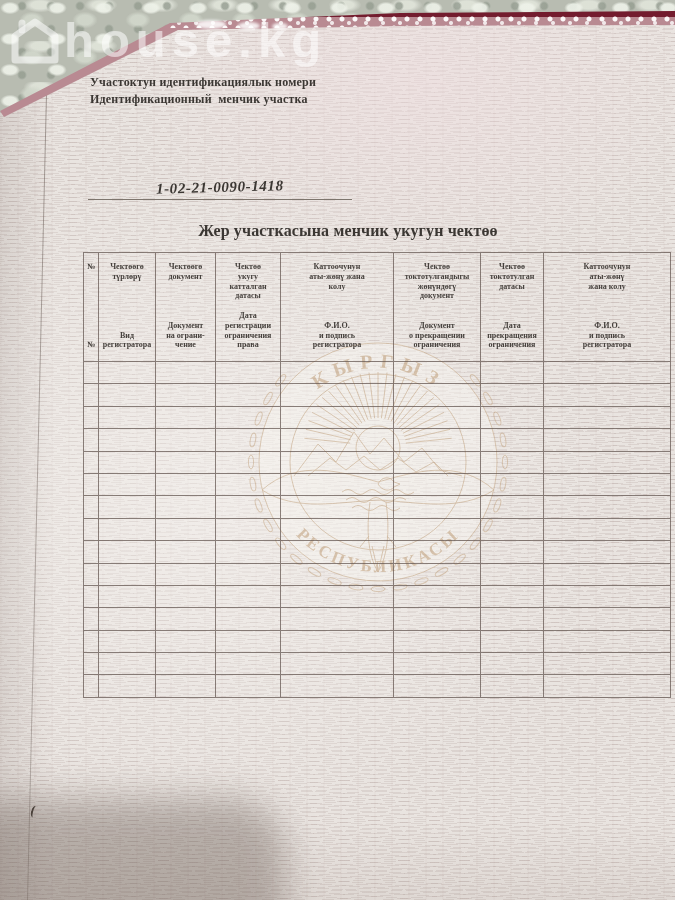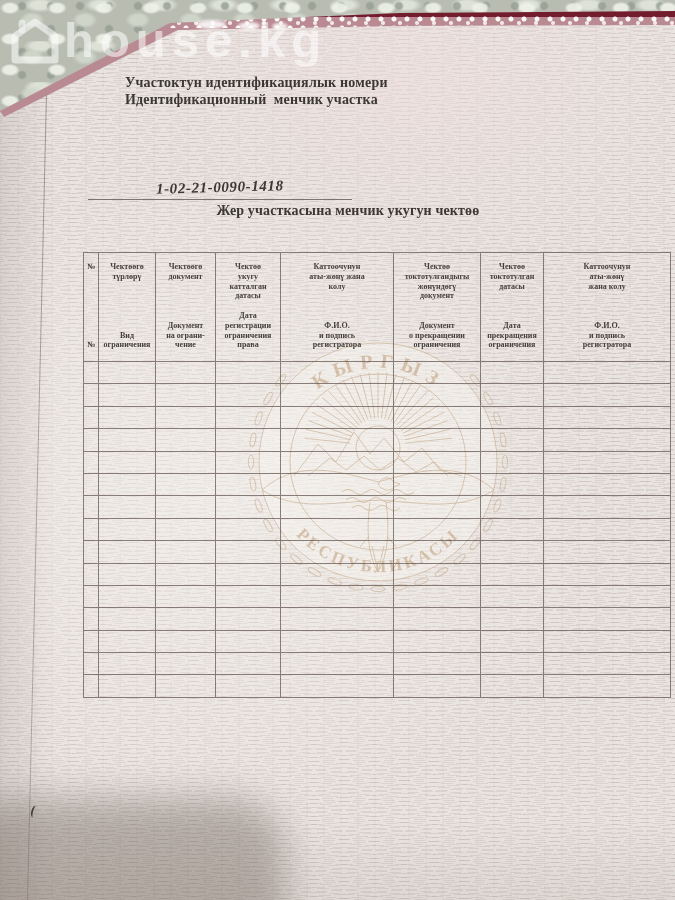--- a/index.html
+++ b/index.html
@@ -24,28 +24,28 @@
   
   .fold-line{position:absolute;left:27px;top:57px;width:1.4px;height:843px;
     background:linear-gradient(180deg, rgba(100,88,82,.55), rgba(100,88,82,.35));
     transform-origin:bottom center;transform:rotate(1.35deg);}
 
   
   .emblem{position:absolute;left:236px;top:318px;opacity:.62;}
 
   
   .id-block{position:absolute;left:90px;top:74px;width:400px;}
-  .id-label{font-size:14px;font-weight:bold;line-height:17px;white-space:pre-wrap;letter-spacing:.2px;margin-left:35px;}
+  .id-label{font-size:12px;font-weight:bold;line-height:17px;white-space:pre-wrap;letter-spacing:.2px;}
   .id-number-wrap{position:absolute;left:-2px;top:104px;width:264px;text-align:center;
     border-bottom:1.6px solid #7d756d;padding-bottom:3px;}
   .id-number{display:inline-block;font-size:15px;font-weight:bold;font-style:italic;
     letter-spacing:.6px;transform:rotate(-1.6deg);}
 
   .title-block{position:absolute;left:48px;top:203px;width:600px;text-align:center;}
-  .title-line{font-size:14px;font-weight:bold;line-height:16.5px;letter-spacing:.15px;}
+  .title-line{font-size:16px;font-weight:bold;line-height:16.5px;letter-spacing:.15px;margin-top:20px;}
 
   
   .rtable{position:absolute;left:83px;top:252px;width:587px;
     display:grid;grid-template-columns:15px 57px 60px 65px 113px 87px 63px 127px;
     grid-auto-rows:22.4px;grid-template-rows:109px;
     border-top:1px solid var(--table-line);border-left:1px solid var(--table-line);}
   .tc{border-right:1px solid var(--table-line);border-bottom:1px solid var(--table-line);
     box-sizing:border-box;}
   .th{display:flex;flex-direction:column;justify-content:space-between;
     padding:9px 1px 11px;text-align:center;}
@@ -190,21 +190,21 @@
 
   <div class="rtable">
       <div class="tc th">
         <div class="hl">№</div>
         <div class="hl">№</div>
       </div>
       <div class="tc th">
         <div class="hl">Чектөөгө
 түрлөрү</div>
         <div class="hl">Вид
-ограничения</div>
+регистратора</div>
       </div>
       <div class="tc th">
         <div class="hl">Чектөөгө
 документ</div>
         <div class="hl">Документ
 на ограни-
 чение</div>
       </div>
       <div class="tc th">
         <div class="hl">Чектөө

